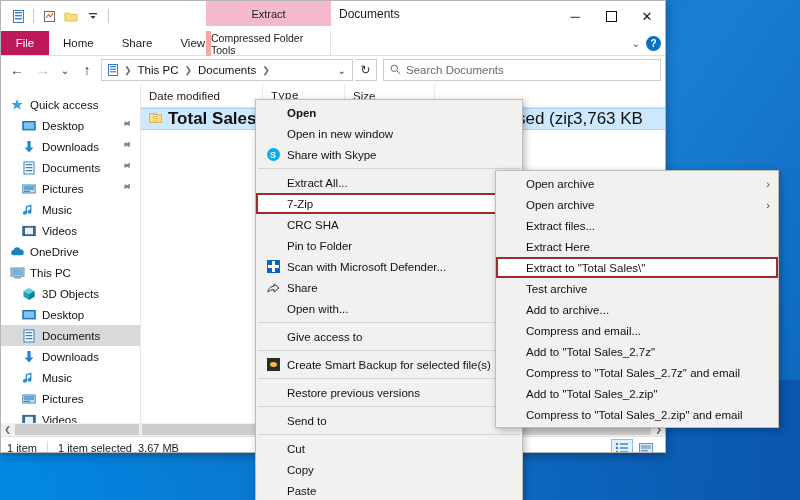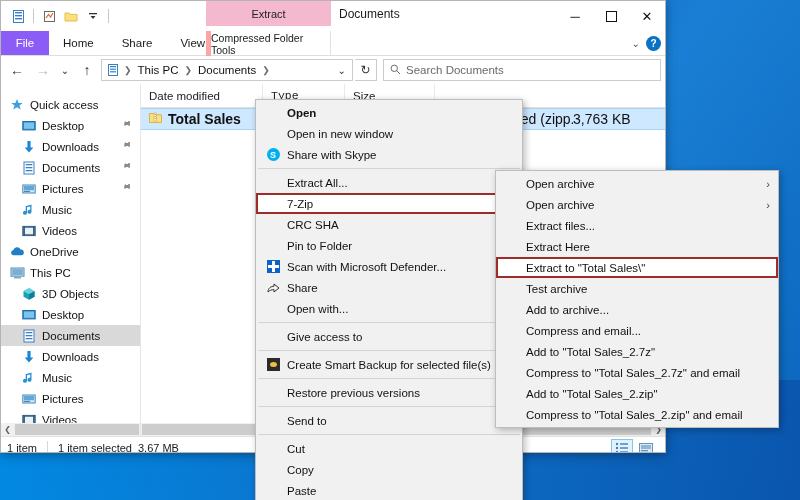--- a/index.html
+++ b/index.html
@@ -57,21 +57,21 @@
 
   
   .ribbon {
     height: 25px; background: #ffffff; display: flex; align-items: stretch;
     border-bottom: 1px solid #dedede; position: relative;
   }
   .tab {
     display: flex; align-items: center; justify-content: center;
     font-size: 11.5px; color: #1a1a1a; padding: 0 14px; cursor: default;
   }
-  .tab.file { background: #8b5cf6; color: #fff; width: 48px; padding: 0; }
+  .tab.file { background: #be185d; color: #fff; width: 48px; padding: 0; }
   .tab.cft {
     width: 125px; padding: 0; position: absolute; left: 205px; top: 0; height: 25px;
     border-left: 5px solid #fca5a5; border-right: 1px solid #e0e0e0;
     font-size: 10.5px;
   }
   .ribbon-right {
     position: absolute; right: 4px; top: 0; height: 25px;
     display: flex; align-items: center; gap: 6px;
   }
   .chev-small { font-size: 10px; color: #555; }
@@ -138,21 +138,21 @@
   }
   .col { padding-left: 8px; border-right: 1px solid #eaeaea; height: 24px; display:flex; align-items:center; }
   .col.name { width: 228px; position: relative; }
   .col.date { width: 122px; }
   .col.type { width: 82px; font-family: Liberation Mono, monospace; }
   .col.size { width: 90px; }
   .sort-caret { position: absolute; left: 112px; top: 1px; font-size: 9px; color: #333; }
 
   .filerow {
     height: 22px; display: flex; align-items: center;
-    background: #cde8ff; font-size: 14px; color: #111;
+    background: #cde8ff; font-size: 17px; color: #111;
     border: 1px solid #a8d4f5; border-left: none; border-right: none;
   }
   .fcell { padding-left: 8px; white-space: nowrap; overflow: hidden; }
   .fcell.name { width: 228px; display: flex; align-items: center; gap: 6px; font-weight: bold; }
   .fcell.date { width: 122px; }
   .fcell.type { width: 82px; }
   .fcell.size { width: 90px; text-align: left; padding-right: 10px; padding-left: 0; }
 
   .hscroll {
     position: absolute; left: 0; bottom: 0; width: 100%; height: 13px;

